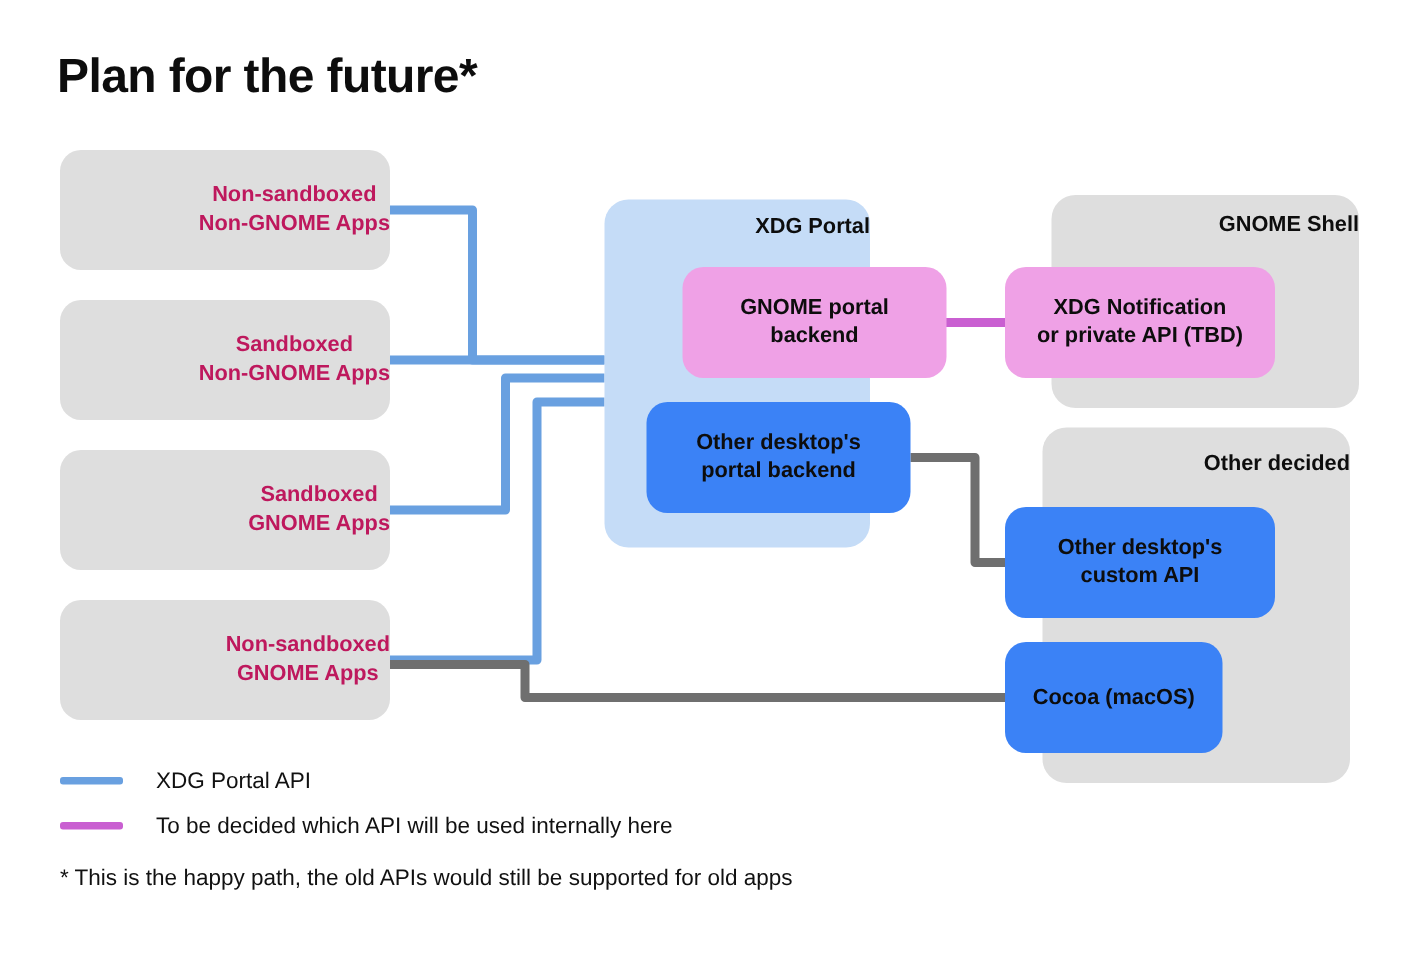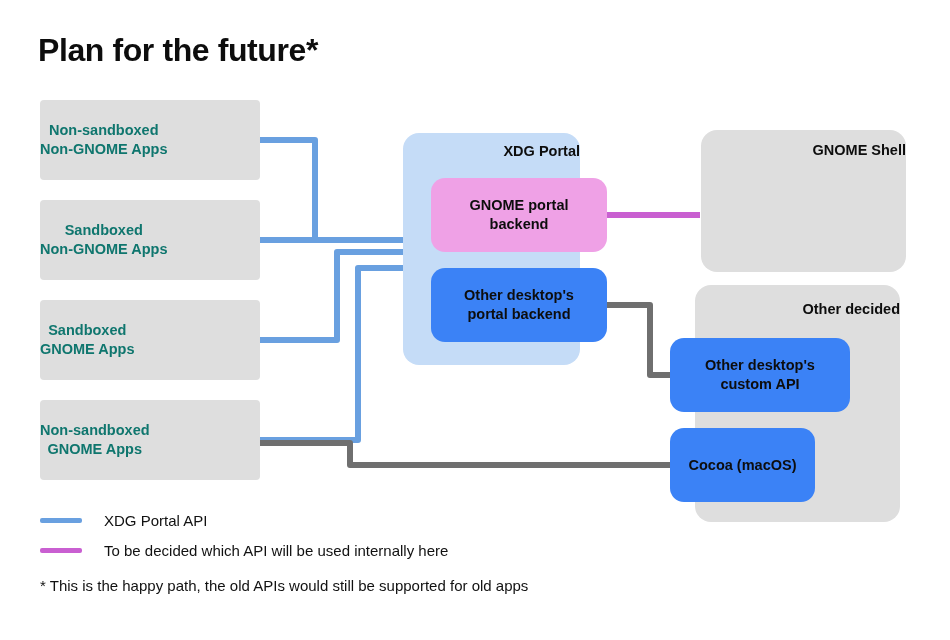--- a/index.html
+++ b/index.html
@@ -16,25 +16,25 @@
     font-size: 32px; font-weight: 700; color: #0d0d0d;
     letter-spacing: -0.4px;
   }
 
   
   #connectors { position: absolute; left: 0; top: 0; width: 950px; height: 640px; }
 
   
   .node {
     position: absolute;
-    display: flex; align-items: center; justify-content: flex-start;
+    display: flex; align-items: center; justify-content: flex-end;
     text-align: center;
-    border-radius: 4px;
+    border-radius: 14px;
     font-weight: 700;
-    color: #0f766e;
+    color: #be185d;
     line-height: 1.28;
     white-space: pre-line;
   }
   .app-box {
     width: 220px; height: 80px;
     background: #dedede;
     font-size: 14.5px;
     left: 40px;
   }
   .container-panel {
@@ -125,31 +125,35 @@
   </div>
   <div class="node app-box" style="top:400px;">
     <span>Non-sandboxed
 GNOME Apps</span>
   </div>
 
   <div class="container-panel" id="xdg-portal-panel">
     <div class="panel-title" style="top:10px;">XDG Portal</div>
   </div>
 
-  <div class="inner-box pink" style="left:431px; top:178px; width:176px; height:74px;">
+  <div class="inner-box pink" style="left:455px; top:178px; width:176px; height:74px;">
     <span>GNOME portal
 backend</span>
   </div>
   <div class="inner-box graybox" style="left:431px; top:268px; width:176px; height:74px;">
     <span>Other desktop's
 portal backend</span>
   </div>
 
   <div class="container-panel" id="gnome-shell-panel">
     <div class="panel-title" style="top:12px;">GNOME Shell</div>
+  </div>
+  <div class="inner-box pink" style="left:670px; top:178px; width:180px; height:74px;">
+    <span>XDG Notification
+or private API (TBD)</span>
   </div>
 
   <div class="container-panel" id="other-desktops-panel">
     <div class="panel-title" style="top:16px;">Other decided</div>
   </div>
   <div class="inner-box graybox" style="left:670px; top:338px; width:180px; height:74px;">
     <span>Other desktop's
 custom API</span>
   </div>
   <div class="inner-box graybox" style="left:670px; top:428px; width:145px; height:74px;">

